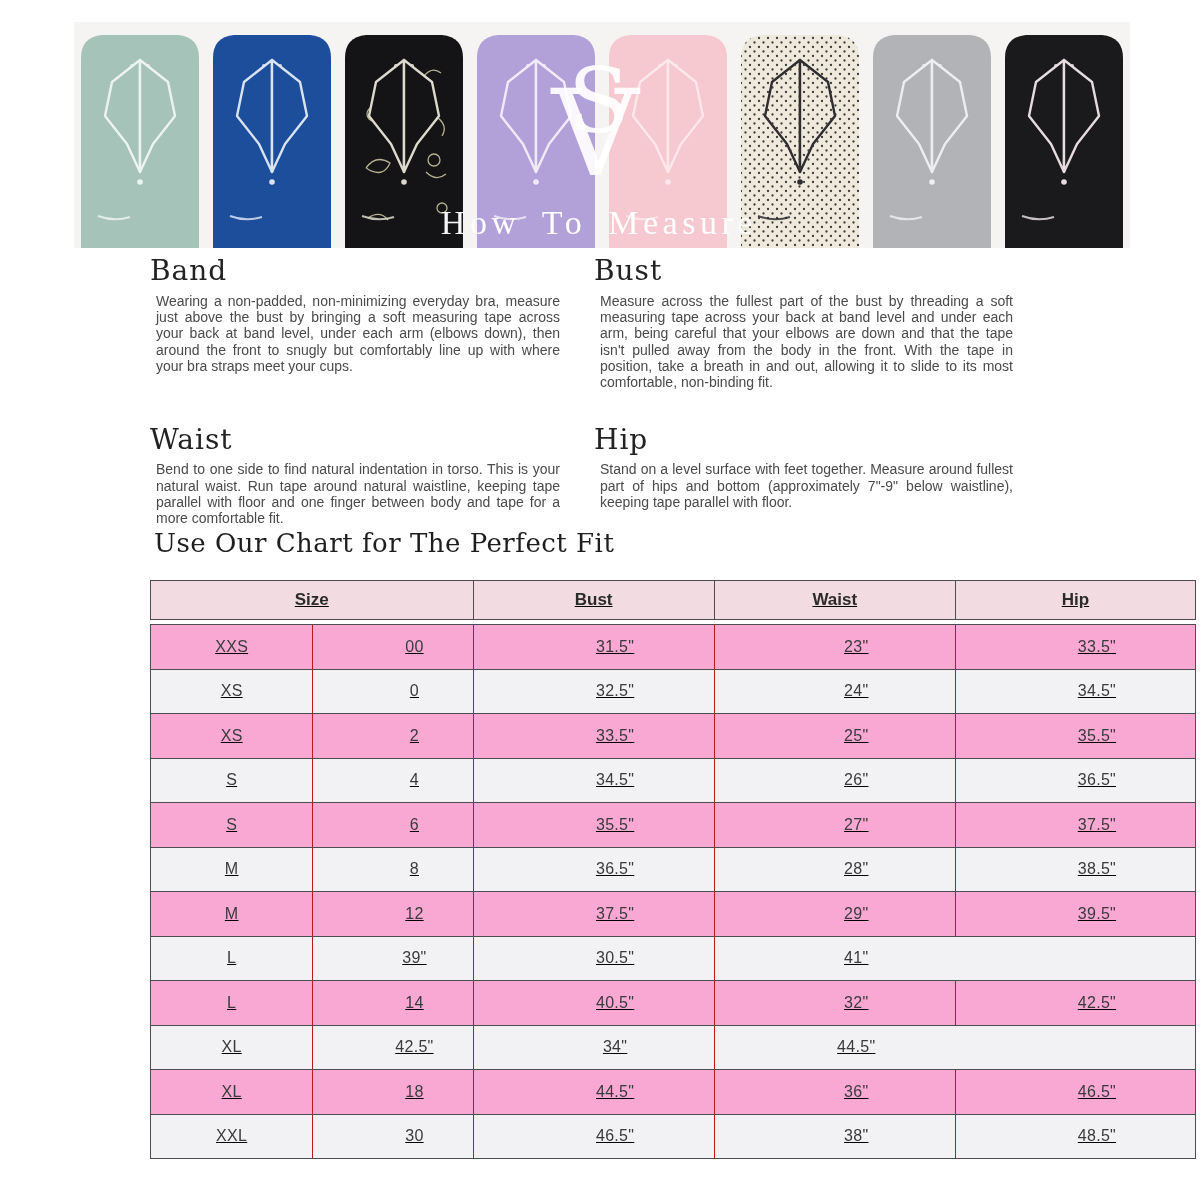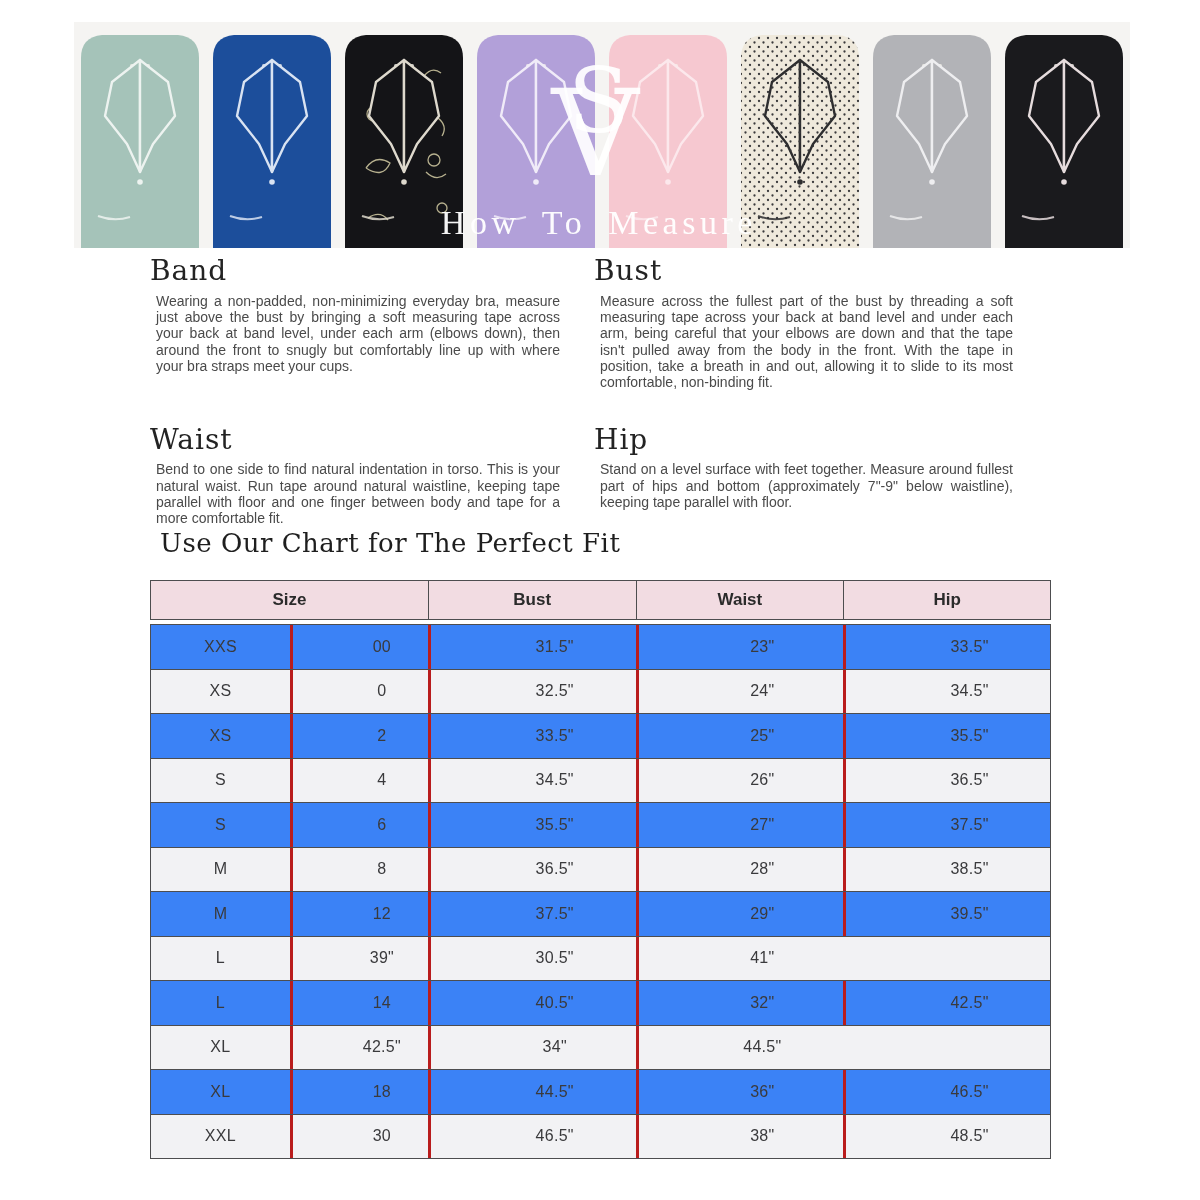--- a/index.html
+++ b/index.html
@@ -69,30 +69,31 @@
   }
   .m-section p {
     margin:6px;
     font-size:14px; line-height:16.3px;
     color:#4a4a4a;
     text-align:justify;
   }
 
   
   .chart-title {
-    position:absolute; left:160px; top:528px;
+    position:absolute; left:154px; top:528px;
     font-family:"DejaVu Serif", serif;
     font-size:26px; font-weight:400;
     letter-spacing:0.5px;
     color:#1e1e1e;
     margin:0;
   }
   .size-table {
     position:absolute; left:150px; top:580px;
-    width:901px;
+    width:1046px;
+    text-decoration:underline;
   }
   .st-header {
     display:grid;
     grid-template-columns:30.8% 23.1% 23.1% auto;
     height:38px;
     background:#f2dce2;
     border:1px solid #4d4d4f;
     margin-bottom:4px;
     font-weight:bold; font-size:17px; color:#2b2b2b;
   }
@@ -100,30 +101,30 @@
     display:flex; align-items:center; justify-content:center;
     height:100%;
   }
   .st-hcell + .st-hcell { border-left:1px solid #4d4d4f; }
 
   .st-body { border:1px solid #4d4d4f; }
   .st-row {
     display:grid;
     grid-template-columns:15.45% 15.35% 23.1% 23.1% auto;
     height:43.5px;
-    background:#3b82f6;
+    background:#f9a8d4;
   }
   .st-row:nth-child(even) { background:#f2f2f4; }
   .st-row + .st-row { border-top:1px solid #4d4d4f;text-align:right; }
   .st-cell {
     display:flex; align-items:center; justify-content:center;
     font-size:16px; color:#3a3a3c;
     letter-spacing:0.3px;
   }
-  .st-cell + .st-cell { border-left:3px solid #b91c1c;padding-left:43px; }
+  .st-cell + .st-cell { border-left:1px solid #b91c1c;padding-left:43px; }
 </style>
 </head>
 <body>
 
 <div class="hero">
   <div class="hero-shirts">
       <div class="shirt">
         <svg viewBox="0 0 132 226" preserveAspectRatio="none" xmlns="http://www.w3.org/2000/svg">
     <rect width="132" height="226" fill="#f5f4f2"></rect>
     <path d="M7,226 L7,36 Q7,15 28,13 L104,13 Q125,15 125,36 L125,226 Z" fill="#a5c3b9"></path>

